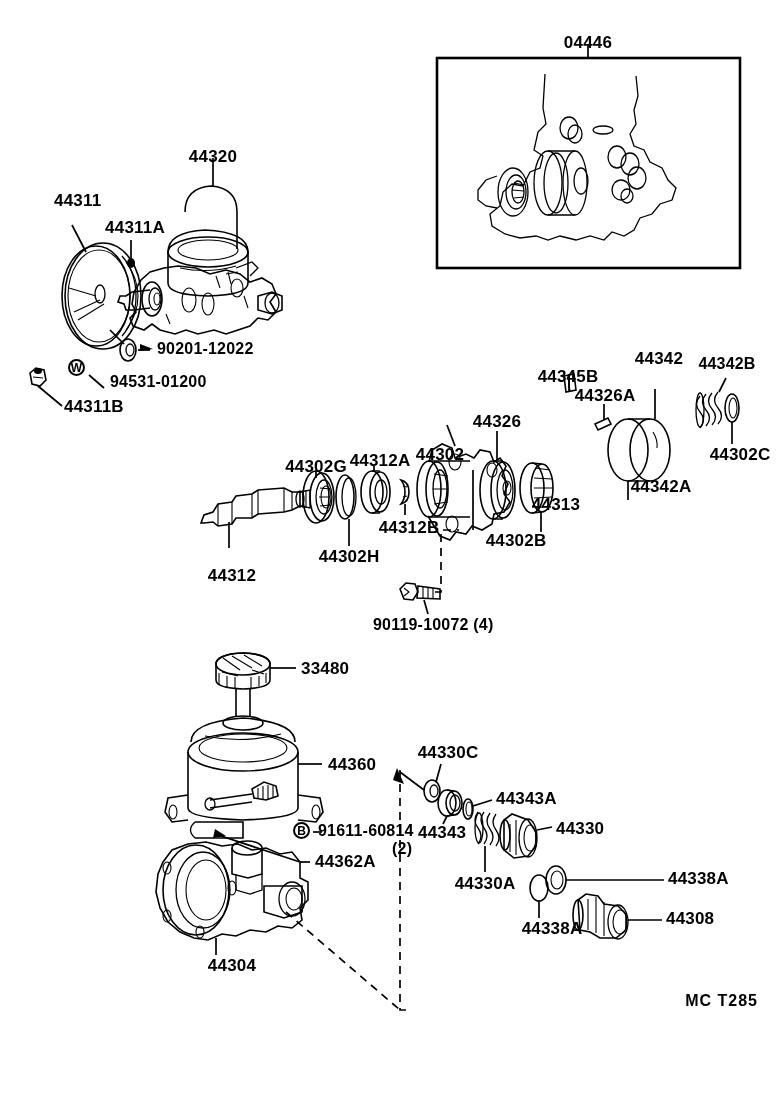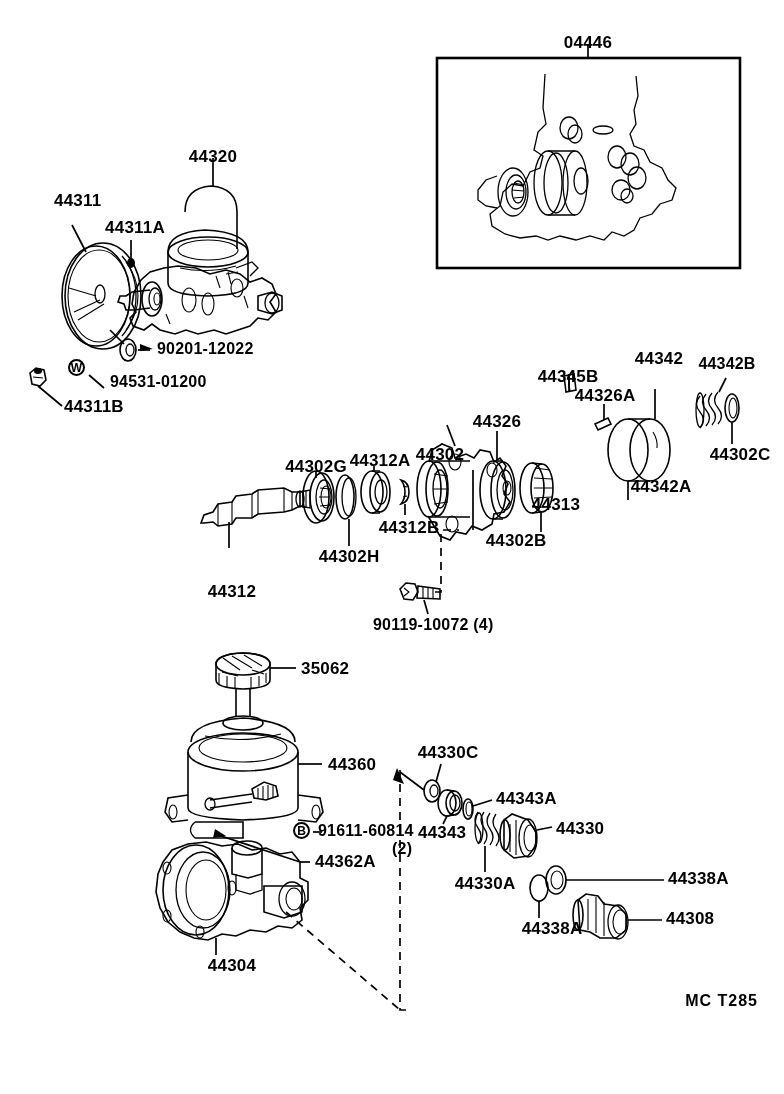--- a/index.html
+++ b/index.html
@@ -409,33 +409,33 @@
   <div class="lbl s16" style="left:157px;top:341px;text-align:right;">90201-12022</div>
   <div class="lbl s16" style="left:110px;top:374px;">94531-01200</div>
 
   <div class="mark" style="left:68px;top:359px;">W</div>
 
   <div class="lbl s17 ctr" style="left:440px;top:405px;margin-top:41px;">44302</div>
   <div class="lbl s17 ctr" style="left:316px;top:458px;">44302G</div>
   <div class="lbl s17 ctr" style="left:349px;top:548px;">44302H</div>
   <div class="lbl s17 ctr" style="left:516px;top:532px;">44302B</div>
   <div class="lbl s17 ctr" style="left:740px;top:446px;">44302C</div>
-  <div class="lbl s17 ctr" style="left:232px;top:567px;margin-top:16px;">44312</div>
+  <div class="lbl s17 ctr" style="left:232px;top:567px;">44312</div>
   <div class="lbl s17 ctr" style="left:380px;top:452px;">44312A</div>
   <div class="lbl s17 ctr" style="left:409px;top:519px;">44312B</div>
   <div class="lbl s17 ctr" style="left:556px;top:496px;">44313</div>
   <div class="lbl s17 ctr" style="left:497px;top:413px;">44326</div>
   <div class="lbl s17 ctr" style="left:605px;top:387px;">44326A</div>
   <div class="lbl s17 ctr" style="left:568px;top:368px;">44345B</div>
   <div class="lbl s17 ctr" style="left:659px;top:350px;">44342</div>
   <div class="lbl s17 ctr" style="left:661px;top:478px;">44342A</div>
   <div class="lbl s16 ctr" style="left:727px;top:356px;">44342B</div>
   <div class="lbl s16" style="left:373px;top:617px;">90119-10072 (4)</div>
 
-  <div class="lbl s17" style="left:301px;top:660px;">35062</div>
+  <div class="lbl s17" style="left:301px;top:660px;">33480</div>
   <div class="lbl s17" style="left:328px;top:756px;">44360</div>
   <div class="lbl s17" style="left:315px;top:853px;">44362A</div>
   <div class="lbl s17 ctr" style="left:232px;top:957px;">44304</div>
   <div class="lbl s16" style="left:318px;top:823px;">91611-60814</div>
   <div class="lbl s16" style="left:392px;top:841px;">(2)</div>
   <div class="mark" style="left:293px;top:822px;">B</div>
 
   <div class="lbl s17" style="left:556px;top:820px;">44330</div>
   <div class="lbl s17 ctr" style="left:485px;top:875px;">44330A</div>
   <div class="lbl s17 ctr" style="left:448px;top:744px;">44330C</div>

